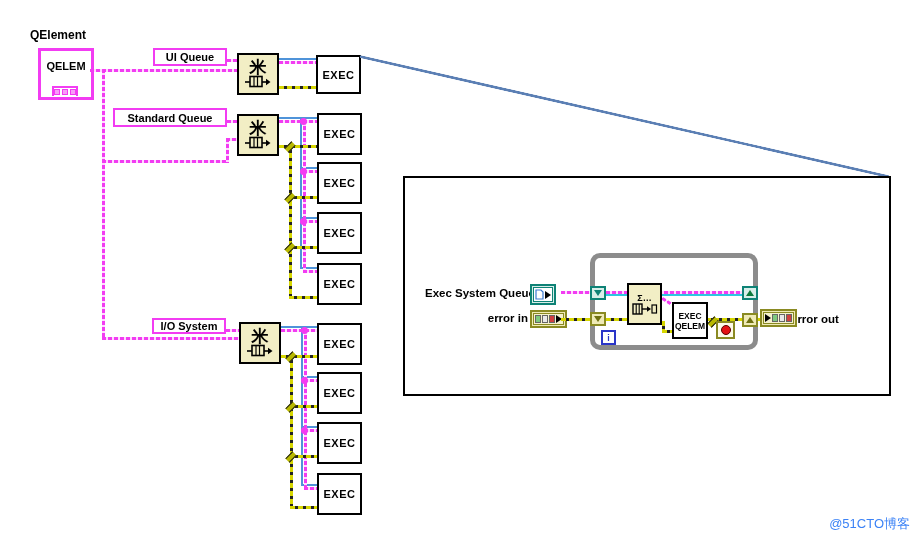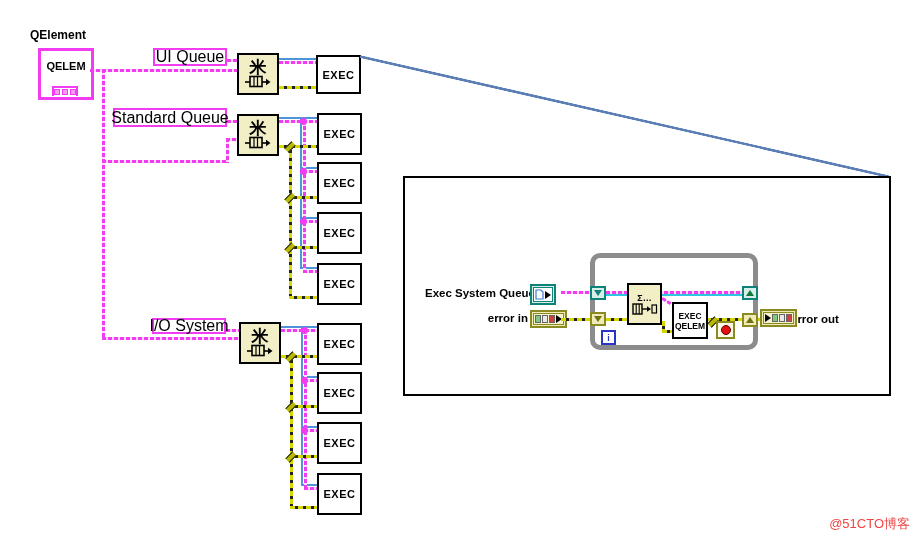--- a/index.html
+++ b/index.html
@@ -10,21 +10,21 @@
   .wp-v{position:absolute;width:3px;background:repeating-linear-gradient(180deg,#f23cf2 0 4px,#ffd9ff 4px 6px);}
   .wy-h{position:absolute;height:3px;background:repeating-linear-gradient(90deg,#d6d600 0 5px,#222 5px 8px);}
   .wy-v{position:absolute;width:3px;background:repeating-linear-gradient(180deg,#d6d600 0 5px,#222 5px 8px);}
   .wb-h{position:absolute;height:2px;background:#4f93d9;}
   .wb-v{position:absolute;width:2px;background:#4f93d9;}
   .wc-h{position:absolute;height:2px;background:#2cc6e0;}
   .jp{position:absolute;width:7px;height:7px;border-radius:50%;background:#f23cf2;}
   .jy{position:absolute;width:10px;height:4px;background:#b8b800;border-top:1px solid #111;border-bottom:1px solid #111;transform:rotate(-45deg);}
   
   .plabel{position:absolute;border:2px solid #f23cf2;background:#fff;display:flex;align-items:center;justify-content:center;
-          font-size:16px;font-weight:normal;white-space:nowrap;}
+          font-size:11px;font-weight:bold;white-space:nowrap;}
   .execbox{position:absolute;width:41px;height:38px;border:2px solid #000;background:#fff;display:flex;align-items:center;justify-content:center;
            font-size:11px;font-weight:bold;letter-spacing:.5px;}
   .qicon{position:absolute;width:38px;height:38px;border:2px solid #000;background:#f2eec5;display:flex;flex-direction:column;
          align-items:center;justify-content:center;gap:0;}
   .qicon .star{font-size:17px;font-weight:bold;line-height:15px;}
   .qelem{position:absolute;left:38px;top:48px;width:50px;height:46px;border:3px solid #f23cf2;background:#fff;}
   .qelem .txt{position:absolute;left:0;right:0;top:9px;text-align:center;font-size:11px;font-weight:bold;}
   .qelem .conn{position:absolute;left:11px;bottom:1px;width:22px;height:8px;border:2px solid #f23cf2;border-bottom:none;display:flex;gap:2px;align-items:center;justify-content:center;}
   .qelem .conn i{width:4px;height:4px;background:#f89cf8;border:1px solid #f23cf2;}
   .caption{position:absolute;font-size:12px;font-weight:bold;}
@@ -50,21 +50,21 @@
   .dequeue .g1{font-size:9px;font-weight:bold;line-height:10px;}
   .eqbox{position:absolute;left:672px;top:302px;width:32px;height:33px;border:2px solid #000;background:#fff;
          display:flex;flex-direction:column;align-items:center;justify-content:center;font-size:8.5px;font-weight:bold;line-height:10px;}
   .stopbtn{position:absolute;left:716px;top:321px;width:15px;height:14px;border:2px solid #8a8a22;background:#fdfbe8;
            display:flex;align-items:center;justify-content:center;}
   .stopbtn i{width:8px;height:8px;border-radius:50%;background:#e31212;border:1.5px solid #5a0000;}
   .iter{position:absolute;left:601px;top:330px;width:11px;height:11px;border:2px solid #2a35c8;background:#fff;color:#2a35c8;
         display:flex;align-items:center;justify-content:center;font-size:9px;font-weight:bold;}
   .callout{position:absolute;left:360px;top:55px;width:543px;height:0;border-top:3px solid #5b7fb4;border-radius:2px;
            transform:rotate(12.8deg);transform-origin:0 0;}
-  .wm{position:absolute;right:10px;bottom:14px;color:#ef4444;font-size:13px;}
+  .wm{position:absolute;right:10px;bottom:14px;color:#3b82f6;font-size:13px;}
 </style>
 </head>
 <body>
 
 <div id="stage">
 
   <div class="caption" style="left:30px;top:28px;">QElement</div>
   <div class="qelem">
     <div class="txt">QELEM</div>
     <div class="conn">

